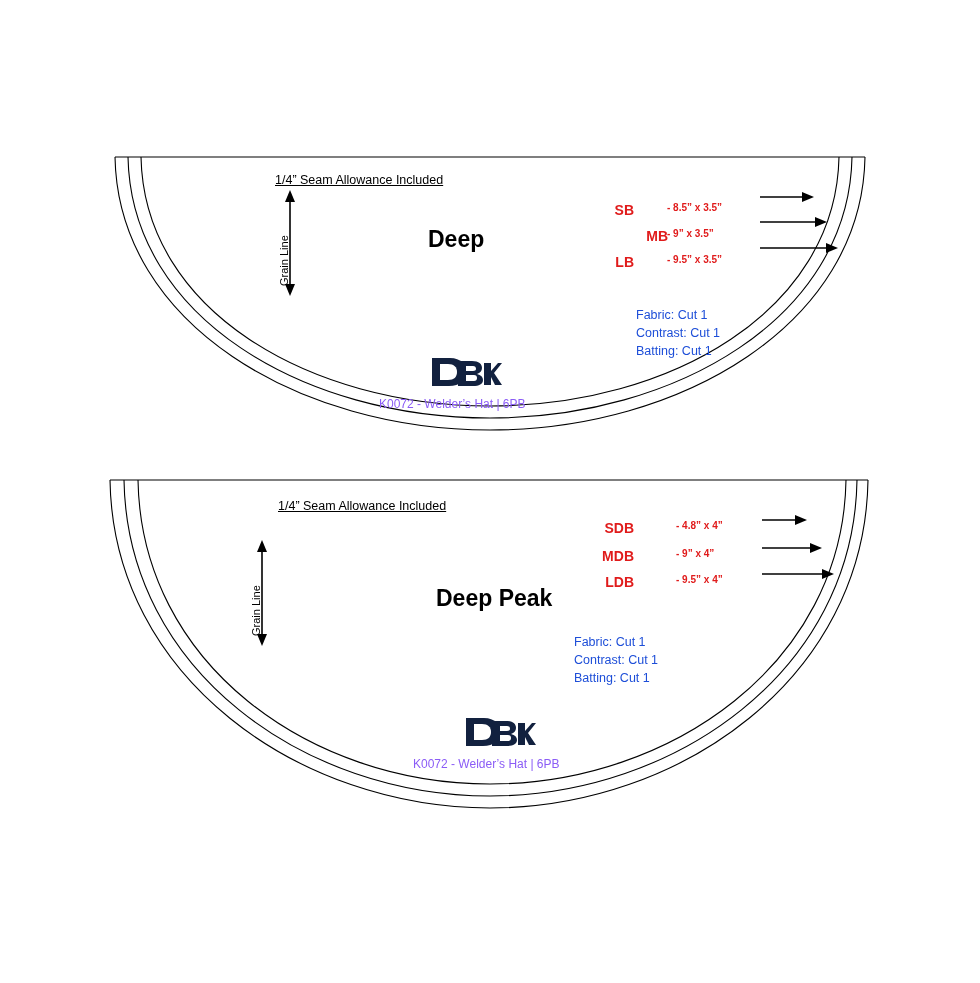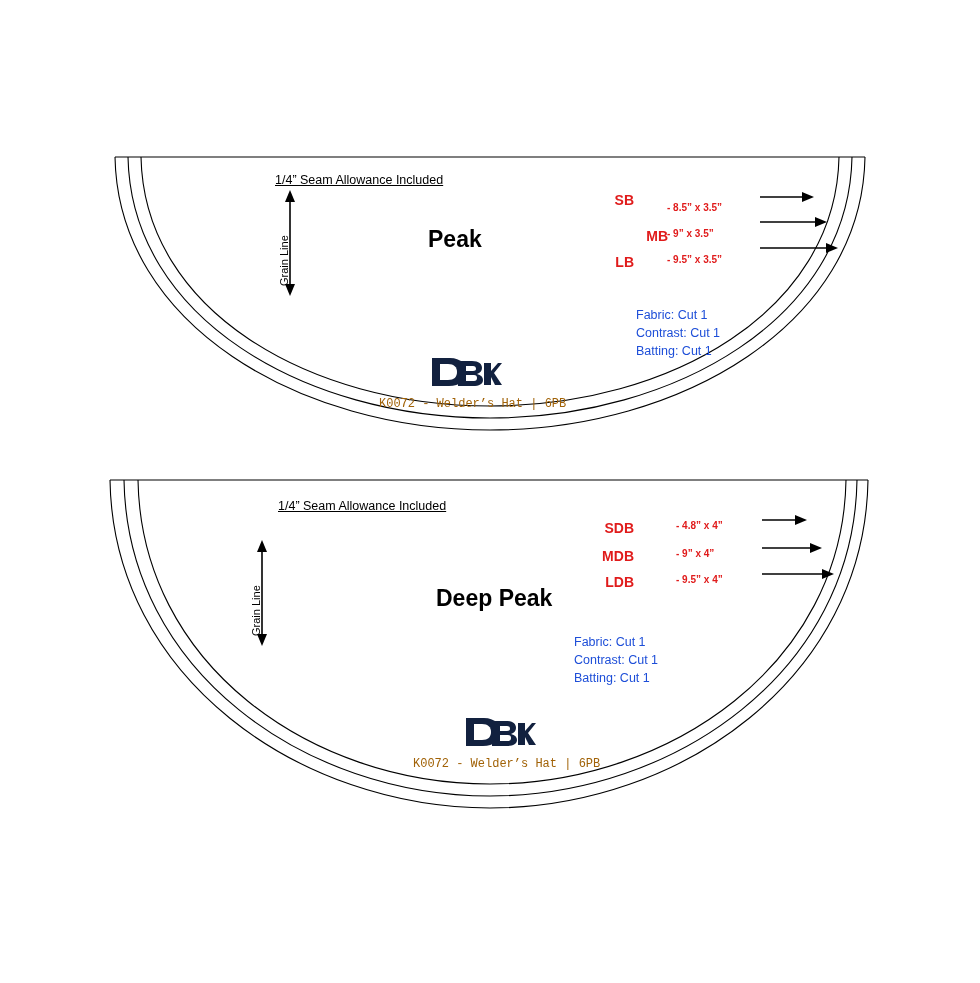--- a/index.html
+++ b/index.html
@@ -67,22 +67,21 @@
     font-weight: bold;
     color: #e01b1b;
     text-align: left;
   }
   .cut-line {
     font-size: 12.5px;
     color: #1d4ed8;
   }
   .code-line {
     font-size: 12px;
-    color: #a16207;
-    font-family: Liberation Mono, monospace;
+    color: #8b5cf6;
   }
   .logo {
     position: absolute;
     width: 74px;
     height: 34px;
   }
 </style>
 </head>
 <body>
 
@@ -111,25 +110,25 @@
         <line x1="760" y1="82" x2="818" y2="82" stroke="#000" stroke-width="1.3"></line>
         <polygon points="827,82 815,77 815,87" fill="#000"></polygon>
 
         <line x1="760" y1="108" x2="828" y2="108" stroke="#000" stroke-width="1.3"></line>
         <polygon points="838,108 826,103 826,113" fill="#000"></polygon>
       </g>
     </svg>
 
     <div class="lbl seam-note" style="left:275px; top:33px;">1/4” Seam Allowance Included</div>
 
-    <div class="lbl piece-title" style="left:428px; top:86px;">Peak</div>
+    <div class="lbl piece-title" style="left:428px; top:86px;">Deep</div>
 
     <div class="lbl grain-text" style="left:278px; top:146px;">Grain Line</div>
 
-    <div class="lbl size-code" style="left:594px; top:52px; width:40px;">SB</div>
+    <div class="lbl size-code" style="left:594px; top:62px; width:40px;">SB</div>
     <div class="lbl size-dim" style="left:667px; top:62px;">- 8.5” x 3.5”</div>
 
     <div class="lbl size-code" style="left:628px; top:88px; width:40px;">MB</div>
     <div class="lbl size-dim" style="left:667px; top:88px;">- 9” x 3.5”</div>
 
     <div class="lbl size-code" style="left:594px; top:114px; width:40px;">LB</div>
     <div class="lbl size-dim" style="left:667px; top:114px;">- 9.5” x 3.5”</div>
 
     <div class="lbl cut-line" style="left:636px; top:168px;">Fabric: Cut 1</div>
     <div class="lbl cut-line" style="left:636px; top:186px;">Contrast: Cut 1</div>

